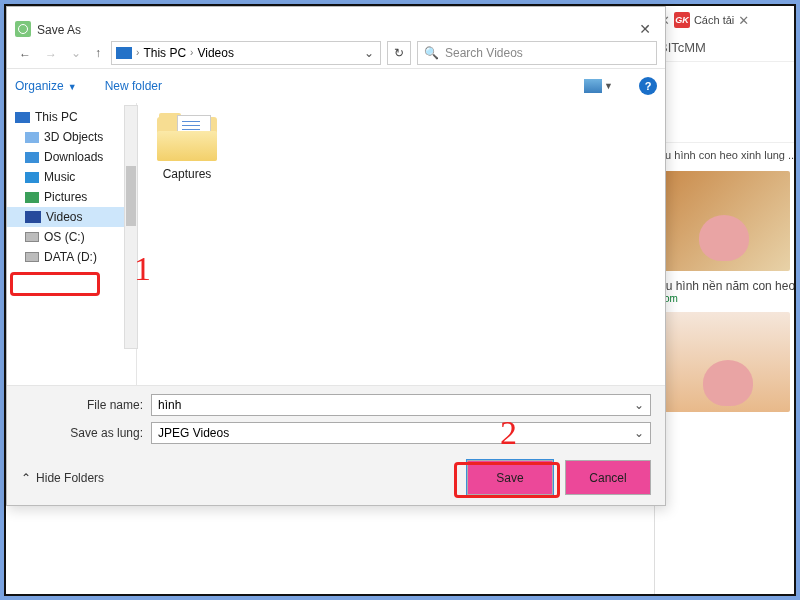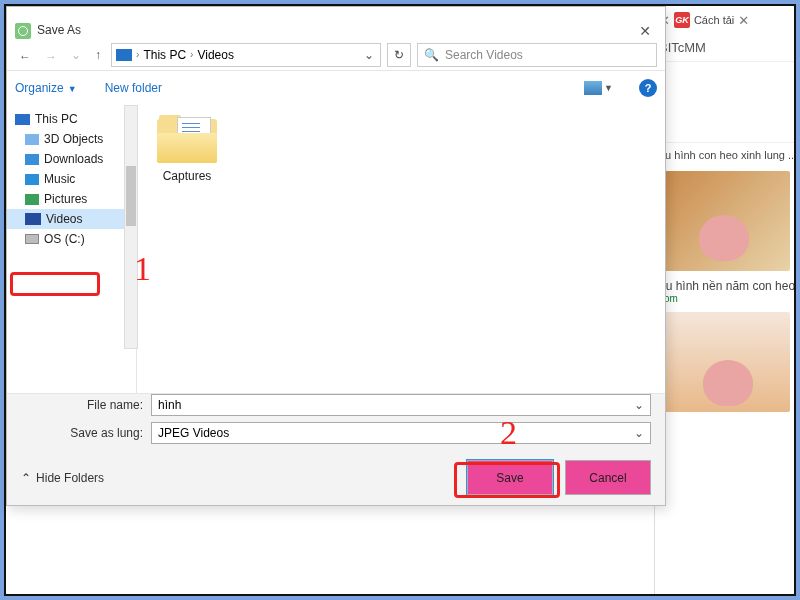--- a/index.html
+++ b/index.html
@@ -15,21 +15,21 @@
   .bg-url { padding:6px 4px; color:#555; font-size:13px; border-bottom:1px solid #eee;}
   .bg-result { padding:6px 4px; color:#444; font-size:11px; border-top:1px solid #eee; margin-top:80px; white-space:nowrap; overflow:hidden;}
   .bg-thumb { margin:4px; height:100px; background:linear-gradient(135deg,#c98a4a,#e8d2a8); border-radius:2px; position:relative; overflow:hidden;}
   .bg-thumb.pig2 { background:linear-gradient(180deg,#f5e6da,#e8b98a);}
   .pig-dot { position:absolute; width:50px; height:46px; background:#e9a4a4; border-radius:50% 50% 45% 45%; bottom:10px; left:40px;}
   .bg-result2 { padding:4px; color:#444; font-size:11px; white-space:nowrap; overflow:hidden;}
   .bg-result2 .domain { color:#0a7d33; font-size:10px;}
 
   
   .dialog { position:absolute; left:0; top:0; width:660px; height:500px; background:#fff; border:1px solid #bbb; box-shadow:2px 4px 12px rgba(0,0,0,0.15); display:flex; flex-direction:column;}
-  .titlebar { height:30px; display:flex; align-items:flex-start; padding:16px 8px;}
+  .titlebar { height:30px; display:flex; align-items:flex-end; padding:0 8px;}
   .titlebar .app-icon { width:16px; height:16px; background:#7cc77c; border-radius:2px; margin-right:6px; display:inline-block; position:relative;}
   .titlebar .app-icon::after{content:""; position:absolute; left:3px; top:3px; width:10px; height:10px; border:1.5px solid #fff; border-radius:50%; box-sizing:border-box;}
   .titlebar .title { color:#333; flex:1;}
   .titlebar .close { color:#555; font-size:14px; padding:0 6px; cursor:pointer;}
 
   .navrow { height:32px; display:flex; align-items:center; padding:0 8px; gap:6px; border-bottom:1px solid #e5e5e5;}
   .nav-btn { color:#555; padding:2px 4px; }
   .nav-btn.disabled { color:#bbb;}
   .path { flex:0 0 270px; display:flex; align-items:center; height:24px; border:1px solid #ccc; padding:0 4px; gap:4px; background:#fff;}
   .path .loc-icon { width:16px; height:12px; background:#2472c8; display:inline-block;}
@@ -68,21 +68,21 @@
   .content { flex:1; padding:10px; position:relative;}
   .folder { width:80px; text-align:center;}
   .folder-icon { width:60px; height:48px; margin:0 auto 6px; position:relative;}
   .folder-icon .back { position:absolute; left:0; top:4px; width:60px; height:44px; background:#f7dd92; border-radius:3px;}
   .folder-icon .tab { position:absolute; left:2px; top:0; width:22px; height:10px; background:#f7dd92; border-radius:2px 2px 0 0;}
   .folder-icon .paper { position:absolute; left:20px; top:2px; width:34px; height:38px; background:#fff; border:1px solid #ccc;}
   .folder-icon .paper::before{content:""; position:absolute; left:4px; top:5px; width:18px; height:1px; background:#5a8fd8; box-shadow:0 4px 0 #5a8fd8,0 8px 0 #5a8fd8,0 12px 0 #5a8fd8,0 16px 0 #aaa,0 20px 0 #aaa;}
   .folder-icon .front { position:absolute; left:0; bottom:0; width:60px; height:30px; background:linear-gradient(180deg,#fbe9a8,#f3d06a); border-radius:2px;}
   .folder-label { color:#222;}
 
-  .bottom { border-top:1px solid #e5e5e5; padding:0 14px 10px 14px; background:#f3f3f3;}
+  .bottom { border-top:1px solid #e5e5e5; padding:8px 14px 10px 14px; background:#f3f3f3;}
   .formrow { display:flex; align-items:center; margin-bottom:6px;}
   .formrow label { width:130px; text-align:right; padding-right:8px; color:#333;}
   .formrow .field { flex:1; height:22px; border:1px solid #aaa; background:#fff; padding:0 6px; display:flex; align-items:center; position:relative;}
   .formrow .field.combo::after { content:"⌄"; position:absolute; right:6px; color:#555;}
   .btnrow { display:flex; align-items:center; margin-top:16px;}
   .hidef { color:#333; display:flex; align-items:center; gap:5px;}
   .btns { margin-left:auto; display:flex; gap:12px;}
   .btn { width:86px; height:35px; border:1px solid #adadad; background:#ec4899; display:flex; align-items:center; justify-content:center; color:#222; cursor:pointer;}
   .btn.def { box-shadow:0 0 0 1px #3a8fd8;}
 
@@ -180,20 +180,24 @@
             <span>Pictures</span>
           </div>
         <div class="tnode sel">
             <span class="ic vid"></span>
             <span>Videos</span>
           </div>
         <div class="tnode">
             <span class="ic disk"></span>
             <span>OS (C:)</span>
           </div>
+        <div class="tnode">
+            <span class="ic disk"></span>
+            <span>DATA (D:)</span>
+          </div>
       </div>
       <div class="tree-scroll">
           <div class="thumb"></div>
         </div>
 
       <div class="content">
         <div class="folder">
           <div class="folder-icon">
             <div class="tab"></div>
               <div class="back"></div>

